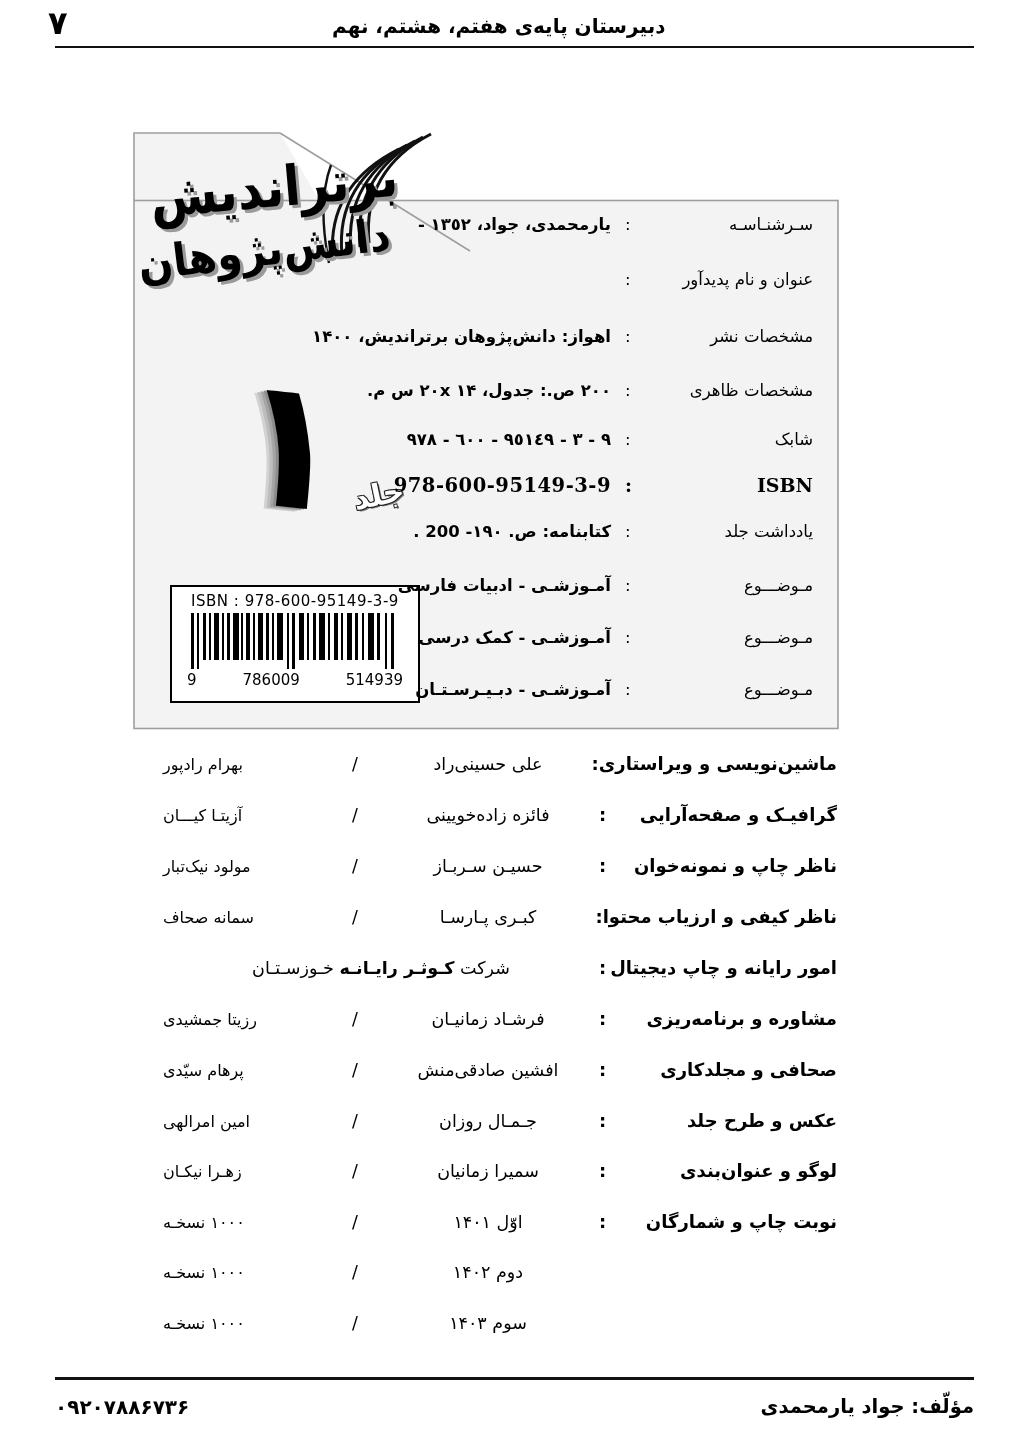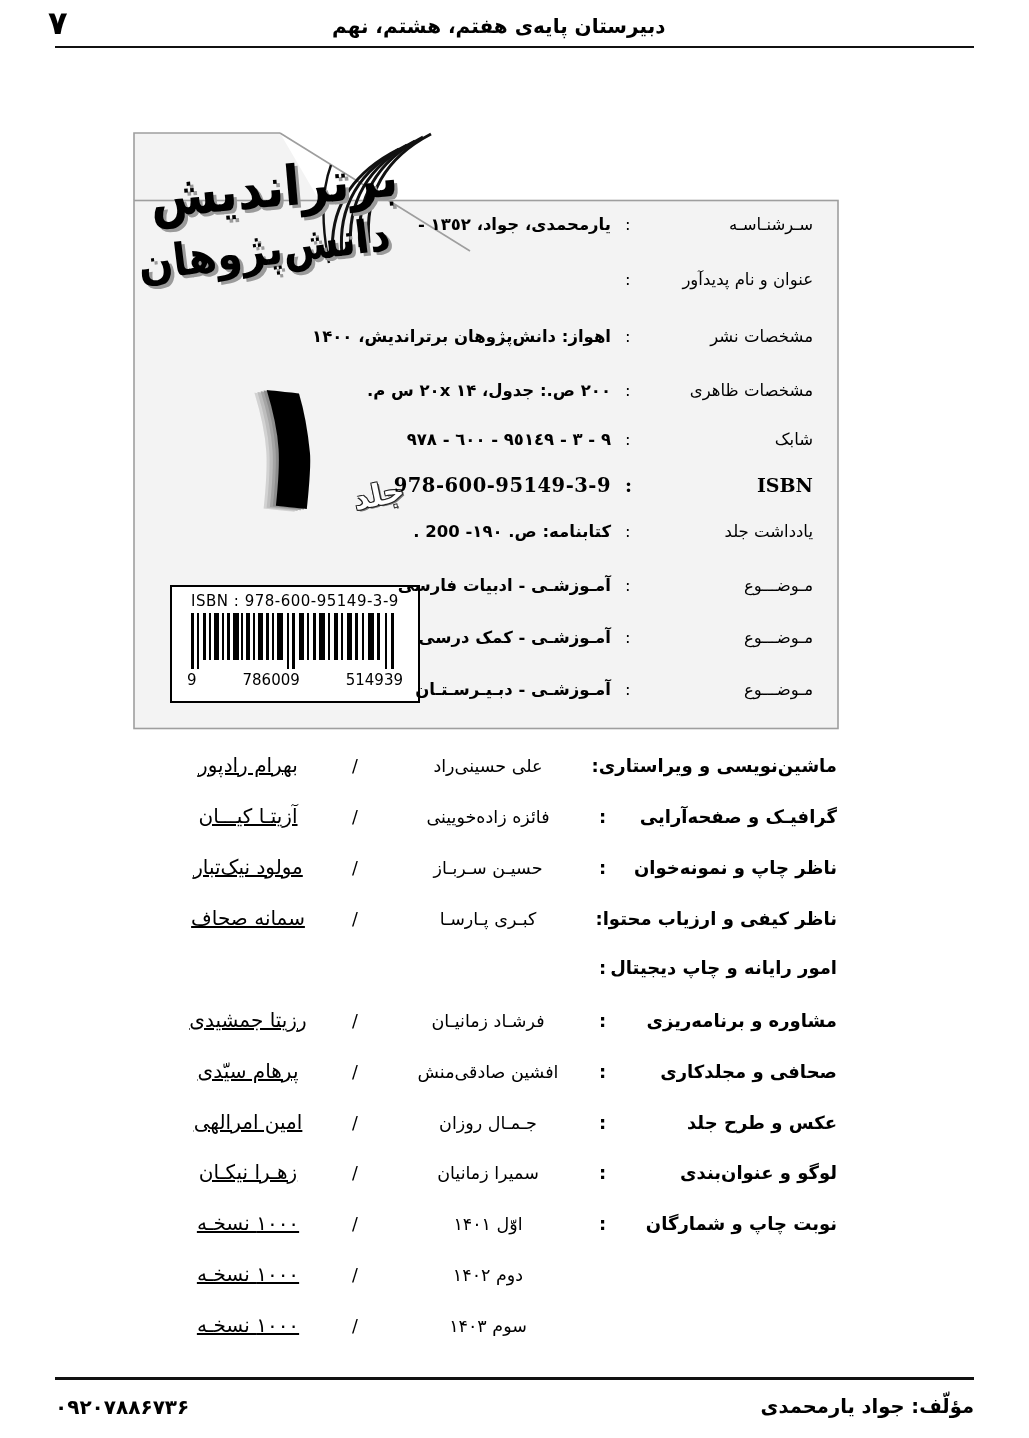--- a/index.html
+++ b/index.html
@@ -63,21 +63,21 @@
   }
 
   
   .credit-row {
     position:absolute; right:192px; width:680px; display:flex; direction:rtl; align-items:baseline;
     white-space:nowrap;
   }
   .credit-label { width:238px; flex:0 0 238px; display:flex; justify-content:space-between; font-weight:bold; font-size:18px; }
   .credit-n1 { width:222px; flex:0 0 222px; text-align:center; font-size:17.5px; }
   .credit-sep { width:44px; flex:0 0 44px; text-align:center; font-size:17.5px; }
-  .credit-n2 { width:170px; flex:0 0 170px; text-align:center; font-size:20px;text-decoration:underline; }
+  .credit-n2 { width:170px; flex:0 0 170px; text-align:left; font-size:16px; }
   .credit-wide { width:436px; flex:0 0 436px; text-align:center; font-size:17.5px; }
   .credit-wide b { font-weight:bold; }
 
   
   .ftr-rule  { position:absolute; top:1377px; left:55px; right:55px; height:3px; background:#111; }
   .ftr-right { position:absolute; top:1395px; right:55px; font-size:19.5px; font-weight:bold; }
   .ftr-center{ position:absolute; top:1395px; left:50%; transform:translateX(-50%); font-size:19.5px; font-weight:bold; }
   .ftr-left  { position:absolute; top:1395px; left:55px; font-size:20px; font-weight:bold; direction:ltr; }
 </style>
 </head>
@@ -273,20 +273,25 @@
       <span class="credit-n1">کبـری پـارسـا</span>
       <span class="credit-sep">/</span>
       <span class="credit-n2">سمانه صحاف</span>
     </div>
 
     <div class="credit-row" style="top:957px">
       <span class="credit-label">
           <span>امور رایانه و چاپ دیجیتال</span>
           <span>:</span>
         </span>
+      <span class="credit-wide">
+        <span>شرکت</span>
+        <b>کـوثـر رایـانـه</b>
+        <span>خـوزسـتـان</span>
+      </span>
     </div>
 
     <div class="credit-row" style="top:1008px">
       <span class="credit-label">
           <span>مشاوره و برنامه‌ریزی</span>
           <span>:</span>
         </span>
       <span class="credit-n1">فرشـاد زمانیـان</span>
       <span class="credit-sep">/</span>
       <span class="credit-n2">رزیتا جمشیدی</span>

